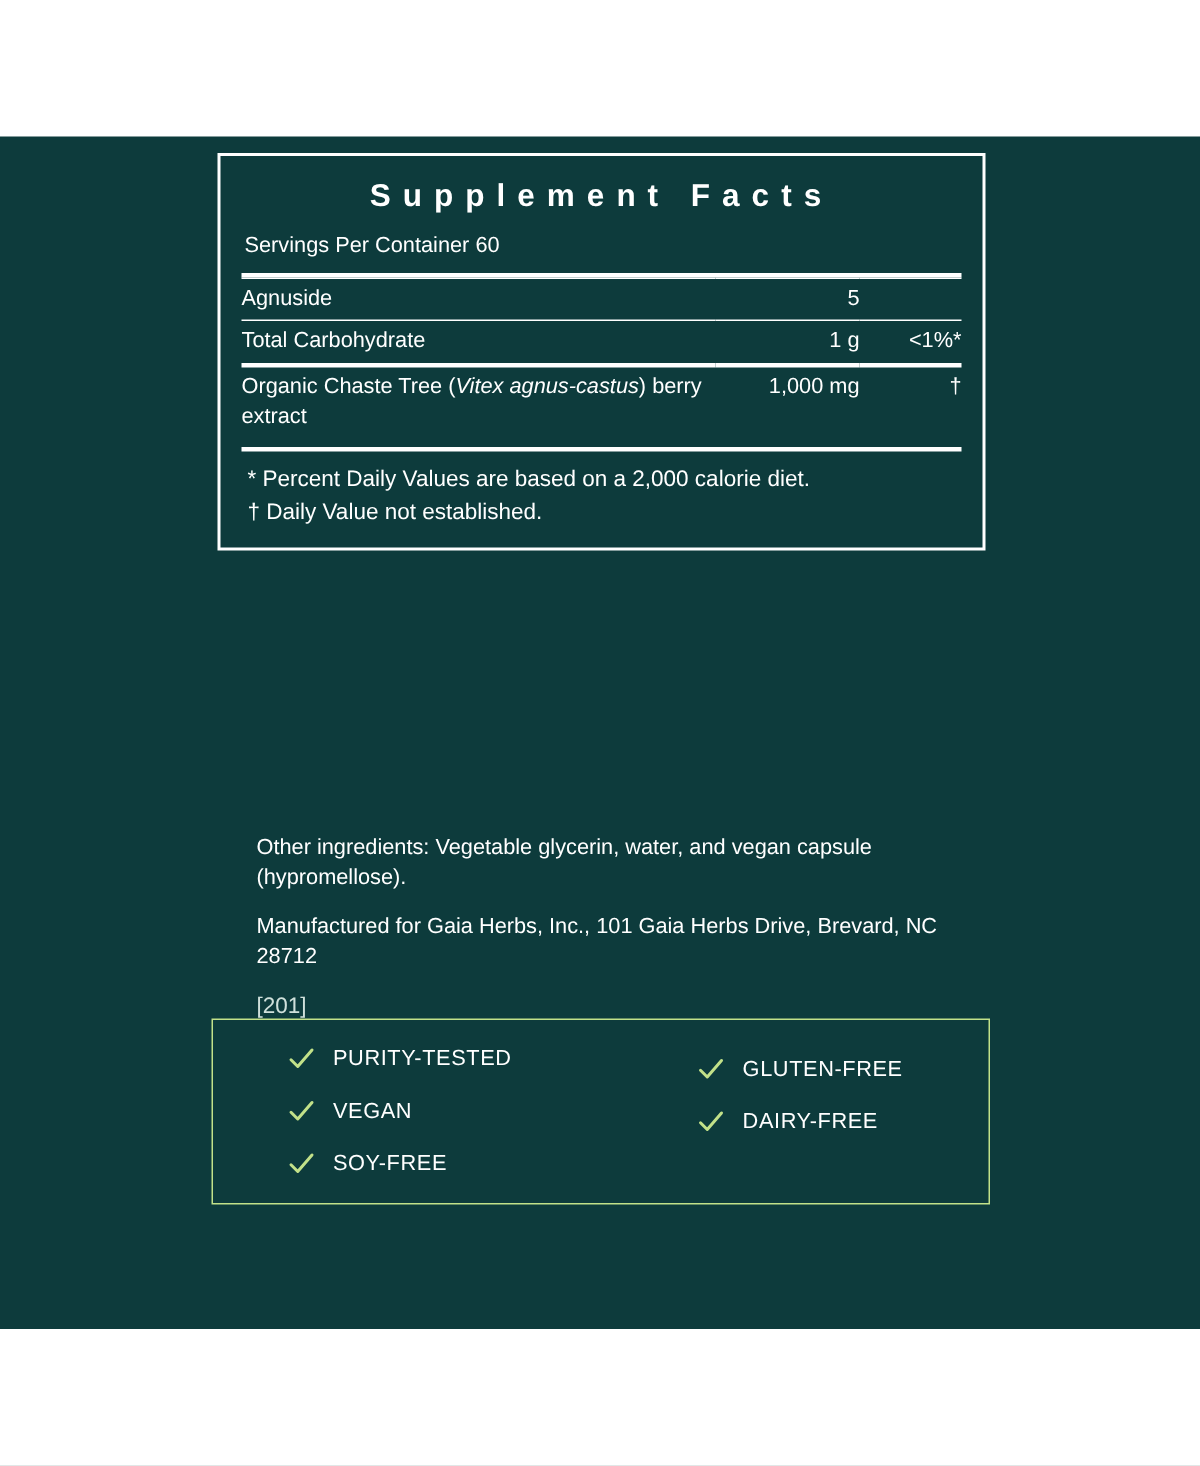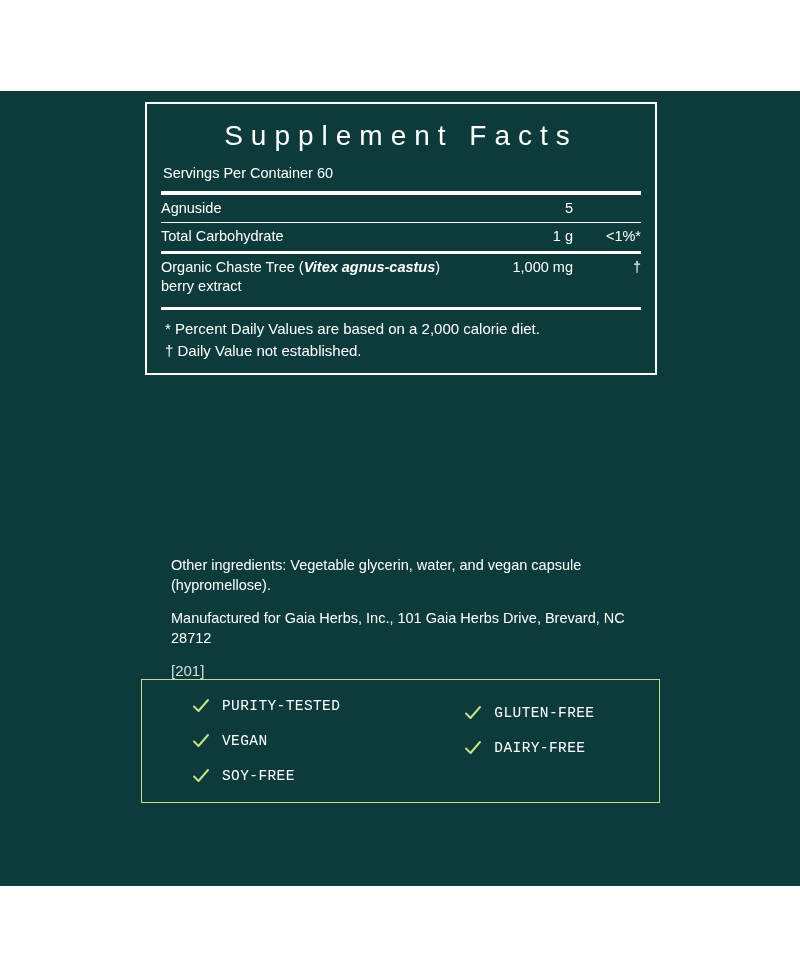--- a/index.html
+++ b/index.html
@@ -32,24 +32,24 @@
     position: absolute;
     left: 145px;
     top: 102px;
     width: 512px;
     box-sizing: border-box;
     border: 2px solid #ffffff;
     padding: 10px 14px 12px 14px;
     color: #ffffff;
   }
   .sf-title {
-    font-size: 28px;
+    font-size: 21px;
     letter-spacing: 8px;
     text-align: center;
-    font-weight: 400;
+    font-weight: 700;
     line-height: 1.25;
     margin: 4px 0 10px 0;
     white-space: nowrap;
   }
   .sf-serving {
     font-size: 14.5px;
     line-height: 1.42;
     padding-left: 2px;
   }
   .rule-thick {
@@ -82,21 +82,21 @@
     line-height: 1.3;
   }
   .hdr .spacer { text-align: left; }
   .row-line td {
     border-top: 1px solid #ffffff;
   }
   .row-line-thick td {
     border-top: 3px solid #ffffff;
   }
   .indent { padding-left: 22px !important; }
-  .ital { font-style: italic; font-weight: bold; }
+  .ital { font-style: italic; }
   .foot {
     font-size: 15px;
     line-height: 1.45;
     padding-left: 4px;
   }
   
   .other-box {
     position: absolute;
     left: 145px;
     top: 555px;
@@ -124,21 +124,20 @@
     border: 1.5px solid #c2e189;
     display: flex;
     align-items: center;
     padding: 0 0 0 50px;
   }
   .badge-col {
     display: flex;
     flex-direction: column;
     justify-content: center;
     gap: 17px;
-    font-family: Liberation Mono, monospace;
   }
   .badge-col.col2 { margin-left: 124px; }
   .badge {
     display: flex;
     align-items: center;
     gap: 12px;
     color: #ffffff;
     font-size: 14.5px;
     letter-spacing: 0.4px;
   }

